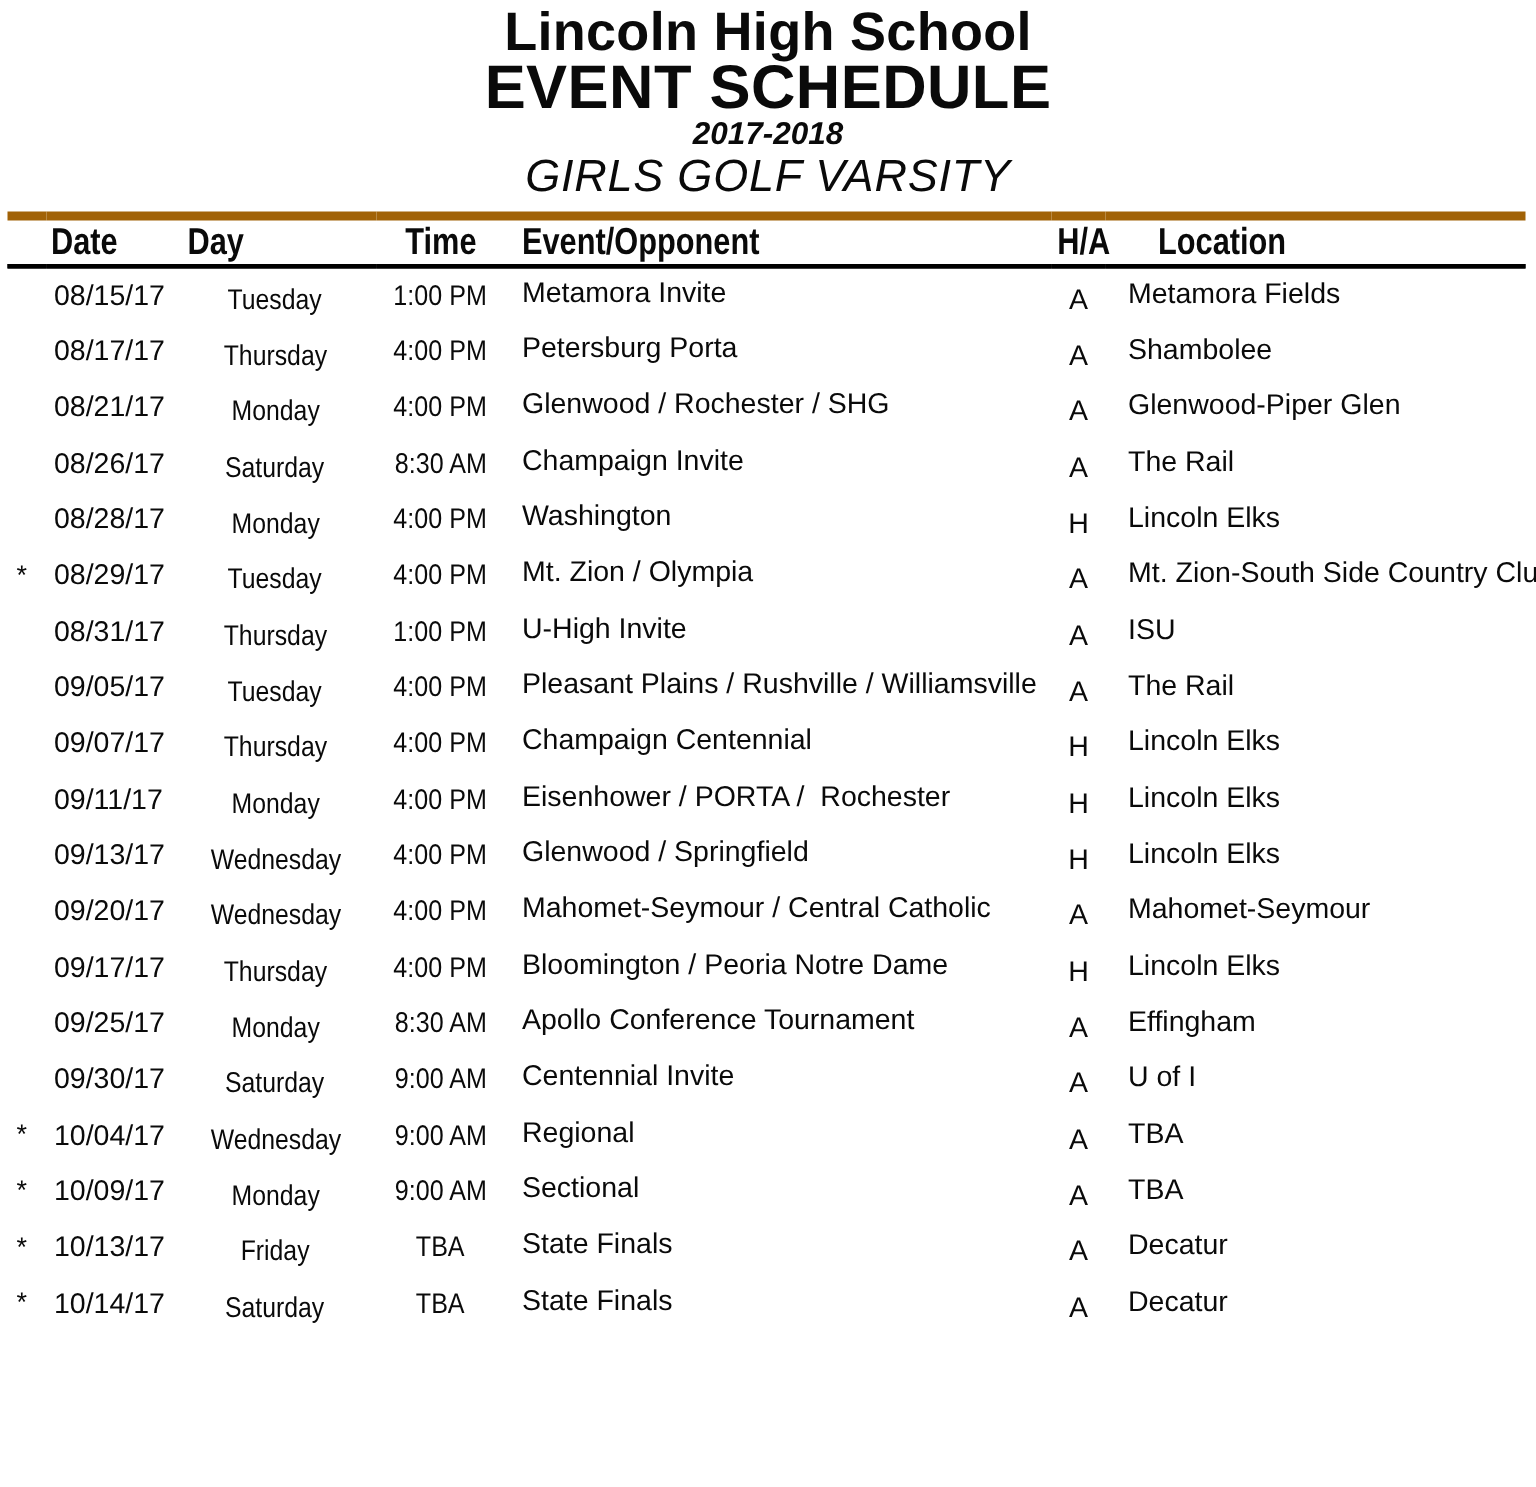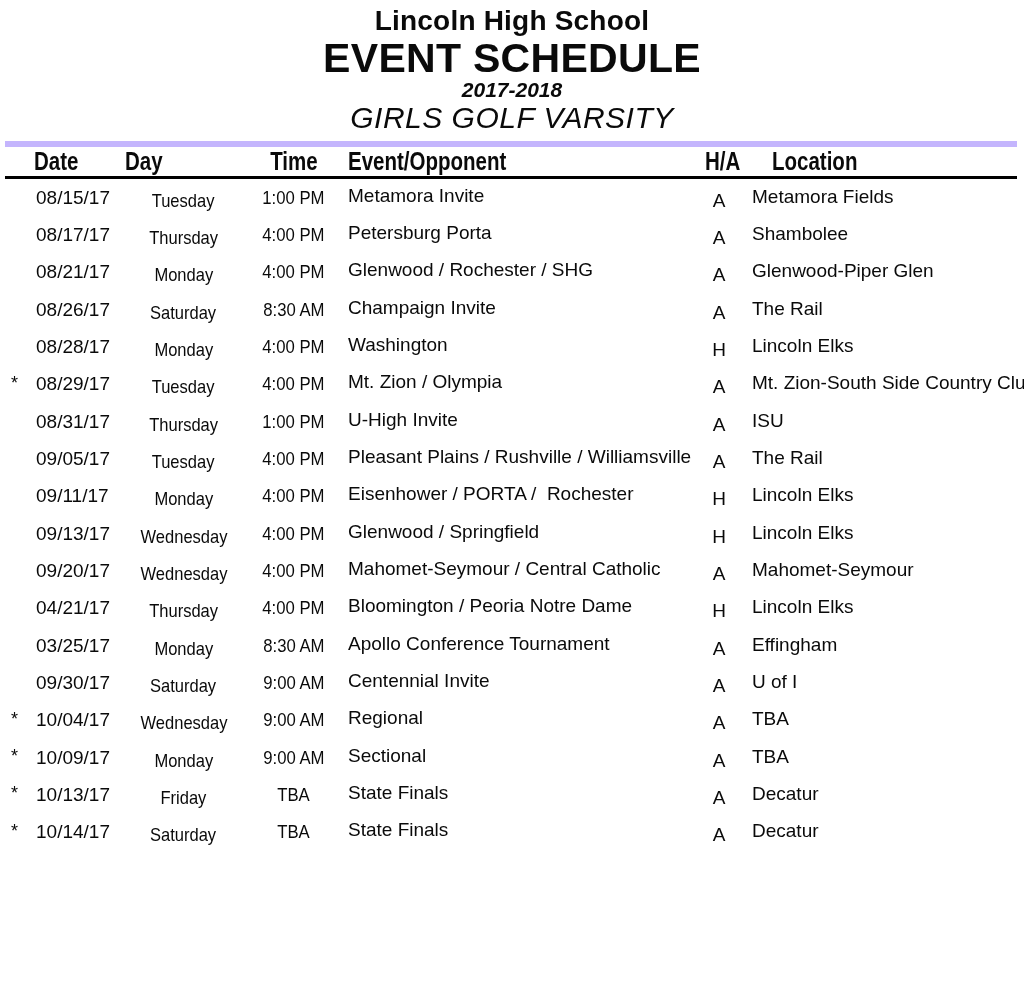--- a/index.html
+++ b/index.html
@@ -6,40 +6,40 @@
   body{
     width:1024px;height:991px;overflow:hidden;
     font-family:"Liberation Sans", sans-serif;
     color:#0a0a0a;
     -webkit-font-smoothing:antialiased;
   }
   .page{width:1024px;height:991px;position:relative;}
 
   
   .titles{text-align:center;}
-  .school{margin-top:4px;font-size:28px;font-weight:700;line-height:34px;letter-spacing:.2px;}
+  .school{margin-top:4px;font-size:36px;font-weight:700;line-height:34px;letter-spacing:.2px;}
   .doc-title{font-size:41px;font-weight:700;line-height:40px;letter-spacing:.3px;}
   .season{font-size:21px;font-weight:700;font-style:italic;line-height:24px;}
   .team{font-size:30px;font-style:italic;line-height:32px;letter-spacing:.5px;}
 
   
   table.sched{
     border-collapse:collapse;table-layout:fixed;
     width:1012px;margin-left:5px;margin-top:7px;
   }
   col.c-star{width:26px;}
   col.c-date{width:85px;}
   col.c-day{width:135px;}
   col.c-time{width:85px;}
   col.c-event{width:365px;}
   col.c-ha{width:36px;}
   col.c-loc{width:auto;}
 
   thead th{
-    border-top:6px solid #c4b5fd;
+    border-top:6px solid #a16207;
     border-bottom:3px solid #000;
     height:29px;padding:0;
     font-size:25px;font-weight:700;
     vertical-align:middle;white-space:pre;
   }
   thead th .hv{display:inline-block;white-space:pre;transform:scaleX(.82);}
   th.h-date{text-align:left;padding-left:3px;}
   th.h-date .hv{transform-origin:left center;}
   th.h-day{text-align:left;padding-left:9px;}
   th.h-day .hv{transform-origin:left center;}
@@ -170,20 +170,29 @@
           <td class="cell-star"><span class="v"></span></td>
           <td class="cell-date"><span class="v">09/05/17</span></td>
           <td class="cell-day"><span class="v">Tuesday</span></td>
           <td class="cell-time"><span class="v">4:00 PM</span></td>
           <td class="cell-event"><span class="v">Pleasant Plains / Rushville / Williamsville</span></td>
           <td class="cell-ha"><span class="v">A</span></td>
           <td class="cell-location"><span class="v">The Rail</span></td>
         </tr>
         <tr>
           <td class="cell-star"><span class="v"></span></td>
+          <td class="cell-date"><span class="v">09/07/17</span></td>
+          <td class="cell-day"><span class="v">Thursday</span></td>
+          <td class="cell-time"><span class="v">4:00 PM</span></td>
+          <td class="cell-event"><span class="v">Champaign Centennial</span></td>
+          <td class="cell-ha"><span class="v">H</span></td>
+          <td class="cell-location"><span class="v">Lincoln Elks</span></td>
+        </tr>
+        <tr>
+          <td class="cell-star"><span class="v"></span></td>
           <td class="cell-date"><span class="v">09/11/17</span></td>
           <td class="cell-day"><span class="v">Monday</span></td>
           <td class="cell-time"><span class="v">4:00 PM</span></td>
           <td class="cell-event"><span class="v">Eisenhower / PORTA /  Rochester</span></td>
           <td class="cell-ha"><span class="v">H</span></td>
           <td class="cell-location"><span class="v">Lincoln Elks</span></td>
         </tr>
         <tr>
           <td class="cell-star"><span class="v"></span></td>
           <td class="cell-date"><span class="v">09/13/17</span></td>
@@ -197,30 +206,30 @@
           <td class="cell-star"><span class="v"></span></td>
           <td class="cell-date"><span class="v">09/20/17</span></td>
           <td class="cell-day"><span class="v">Wednesday</span></td>
           <td class="cell-time"><span class="v">4:00 PM</span></td>
           <td class="cell-event"><span class="v">Mahomet-Seymour / Central Catholic</span></td>
           <td class="cell-ha"><span class="v">A</span></td>
           <td class="cell-location"><span class="v">Mahomet-Seymour</span></td>
         </tr>
         <tr>
           <td class="cell-star"><span class="v"></span></td>
-          <td class="cell-date"><span class="v">04/21/17</span></td>
+          <td class="cell-date"><span class="v">09/17/17</span></td>
           <td class="cell-day"><span class="v">Thursday</span></td>
           <td class="cell-time"><span class="v">4:00 PM</span></td>
           <td class="cell-event"><span class="v">Bloomington / Peoria Notre Dame</span></td>
           <td class="cell-ha"><span class="v">H</span></td>
           <td class="cell-location"><span class="v">Lincoln Elks</span></td>
         </tr>
         <tr>
           <td class="cell-star"><span class="v"></span></td>
-          <td class="cell-date"><span class="v">03/25/17</span></td>
+          <td class="cell-date"><span class="v">09/25/17</span></td>
           <td class="cell-day"><span class="v">Monday</span></td>
           <td class="cell-time"><span class="v">8:30 AM</span></td>
           <td class="cell-event"><span class="v">Apollo Conference Tournament</span></td>
           <td class="cell-ha"><span class="v">A</span></td>
           <td class="cell-location"><span class="v">Effingham</span></td>
         </tr>
         <tr>
           <td class="cell-star"><span class="v"></span></td>
           <td class="cell-date"><span class="v">09/30/17</span></td>
           <td class="cell-day"><span class="v">Saturday</span></td>

